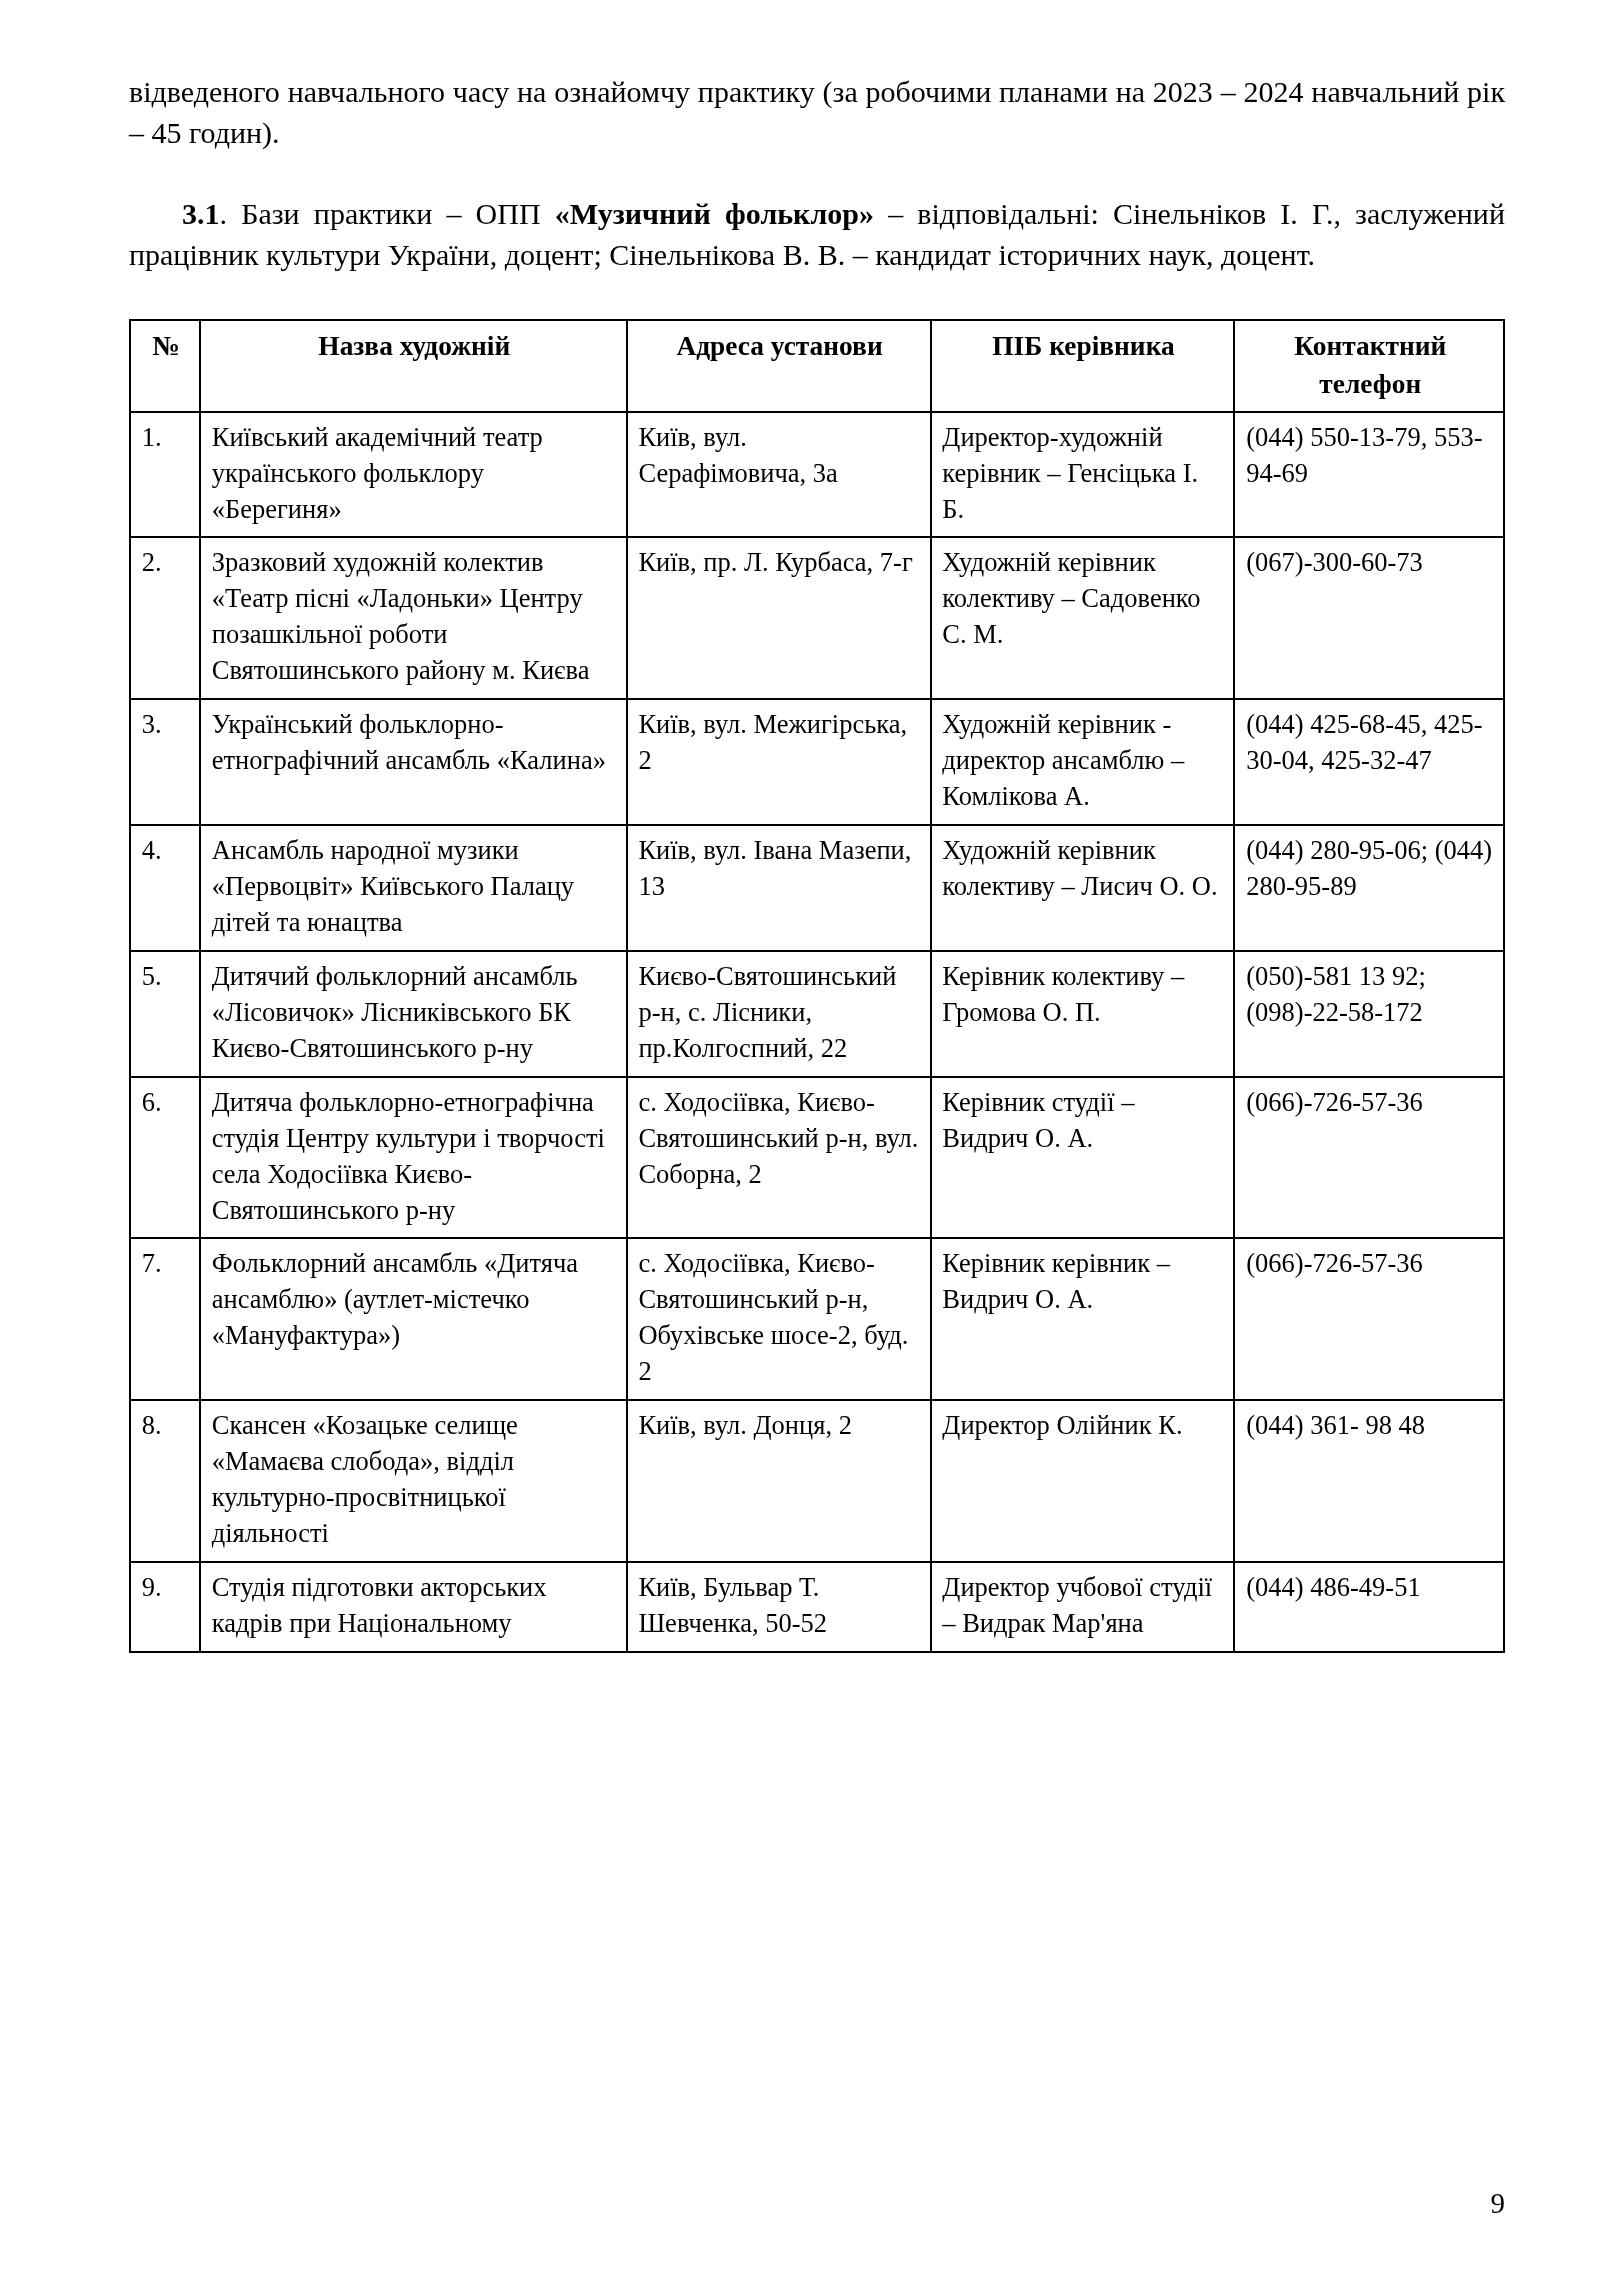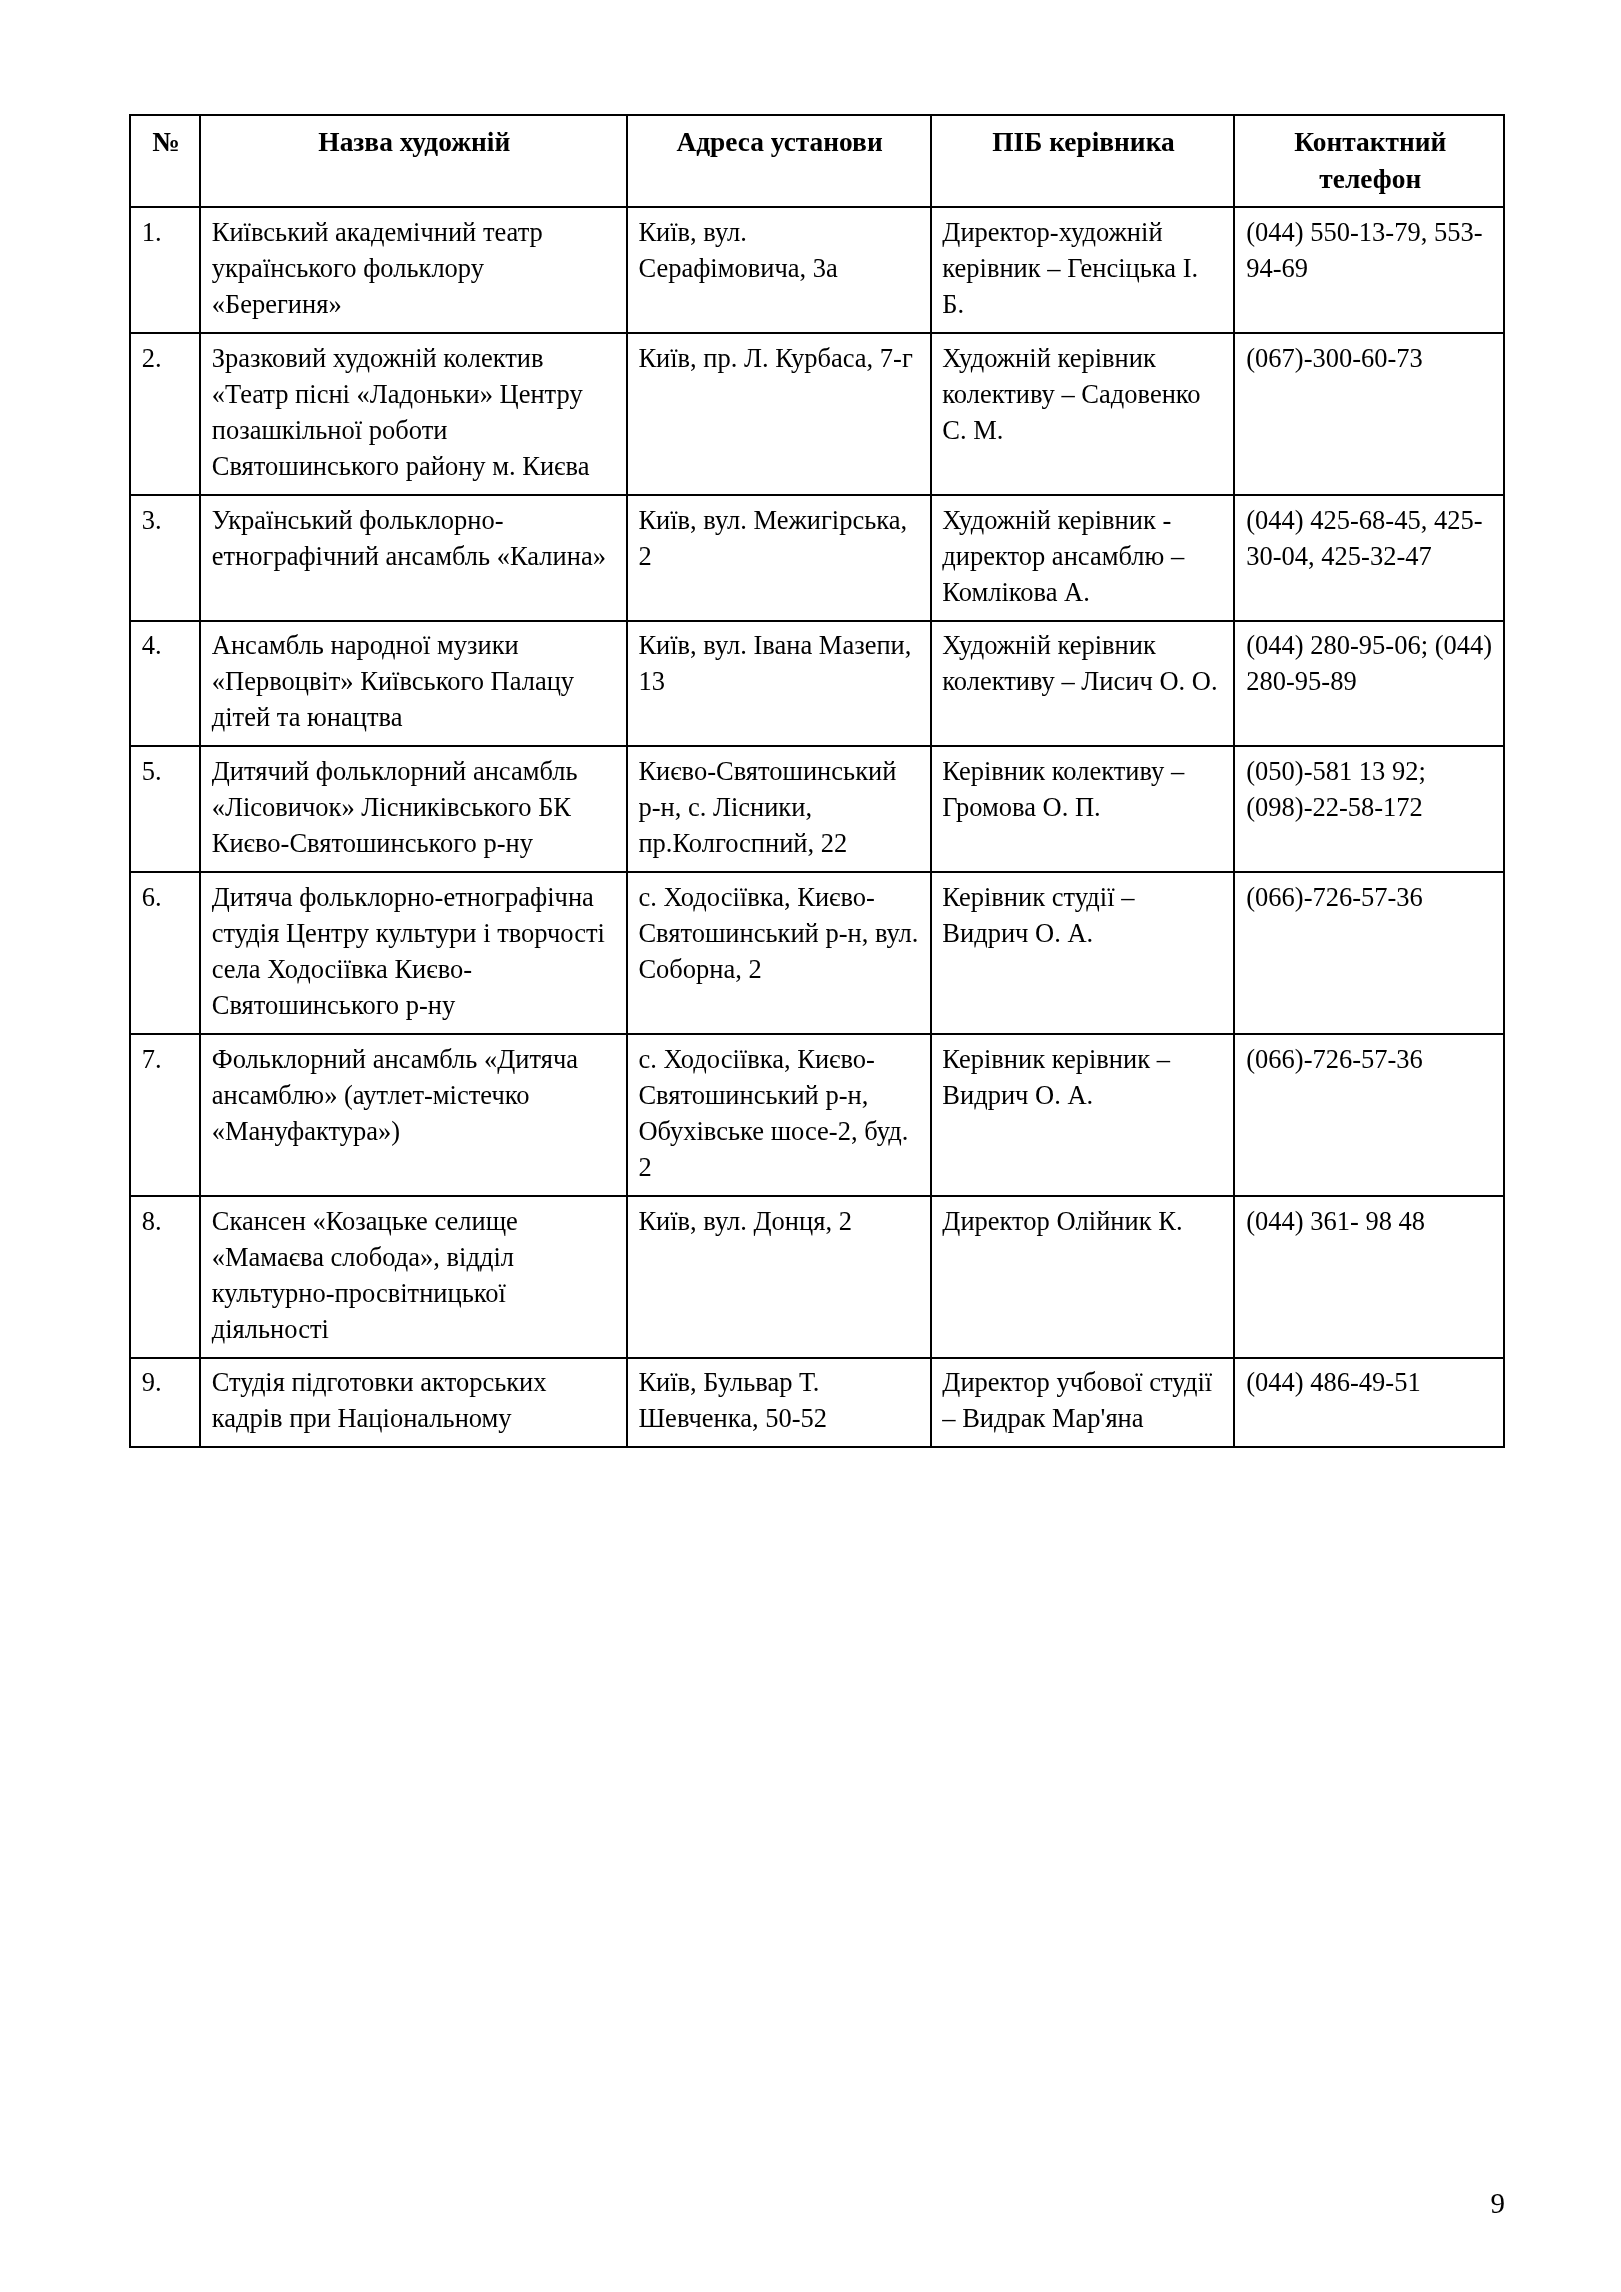--- a/index.html
+++ b/index.html
@@ -73,21 +73,23 @@
     right: 116px;
     bottom: 73px;
     font-size: 29px;
   }
 </style>
 </head>
 <body>
 
 <div class="page">
 
+  <p class="body-par intro">відведеного навчального часу на ознайомчу практику (за робочими планами на 2023 – 2024 навчальний рік – 45 годин).</p>
 
+  <p class="body-par section"><span class="b">3.1</span><span>. Бази практики – ОПП </span><span class="b">«Музичний фольклор»</span><span> – відповідальні: Сінельніков І. Г., заслужений працівник культури України, доцент; Сінельнікова В. В. – кандидат історичних наук, доцент.</span></p>
 
   <table class="bases">
     <colgroup>
       <col class="c-num">
         <col class="c-name">
         <col class="c-addr">
         <col class="c-head">
         <col class="c-phone">
     </colgroup>
     <thead>

